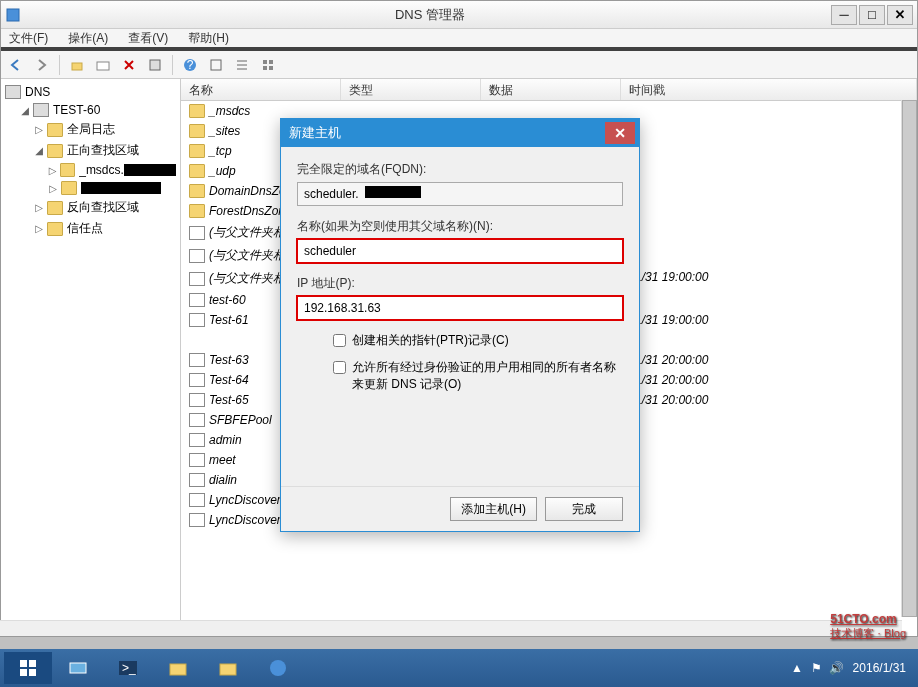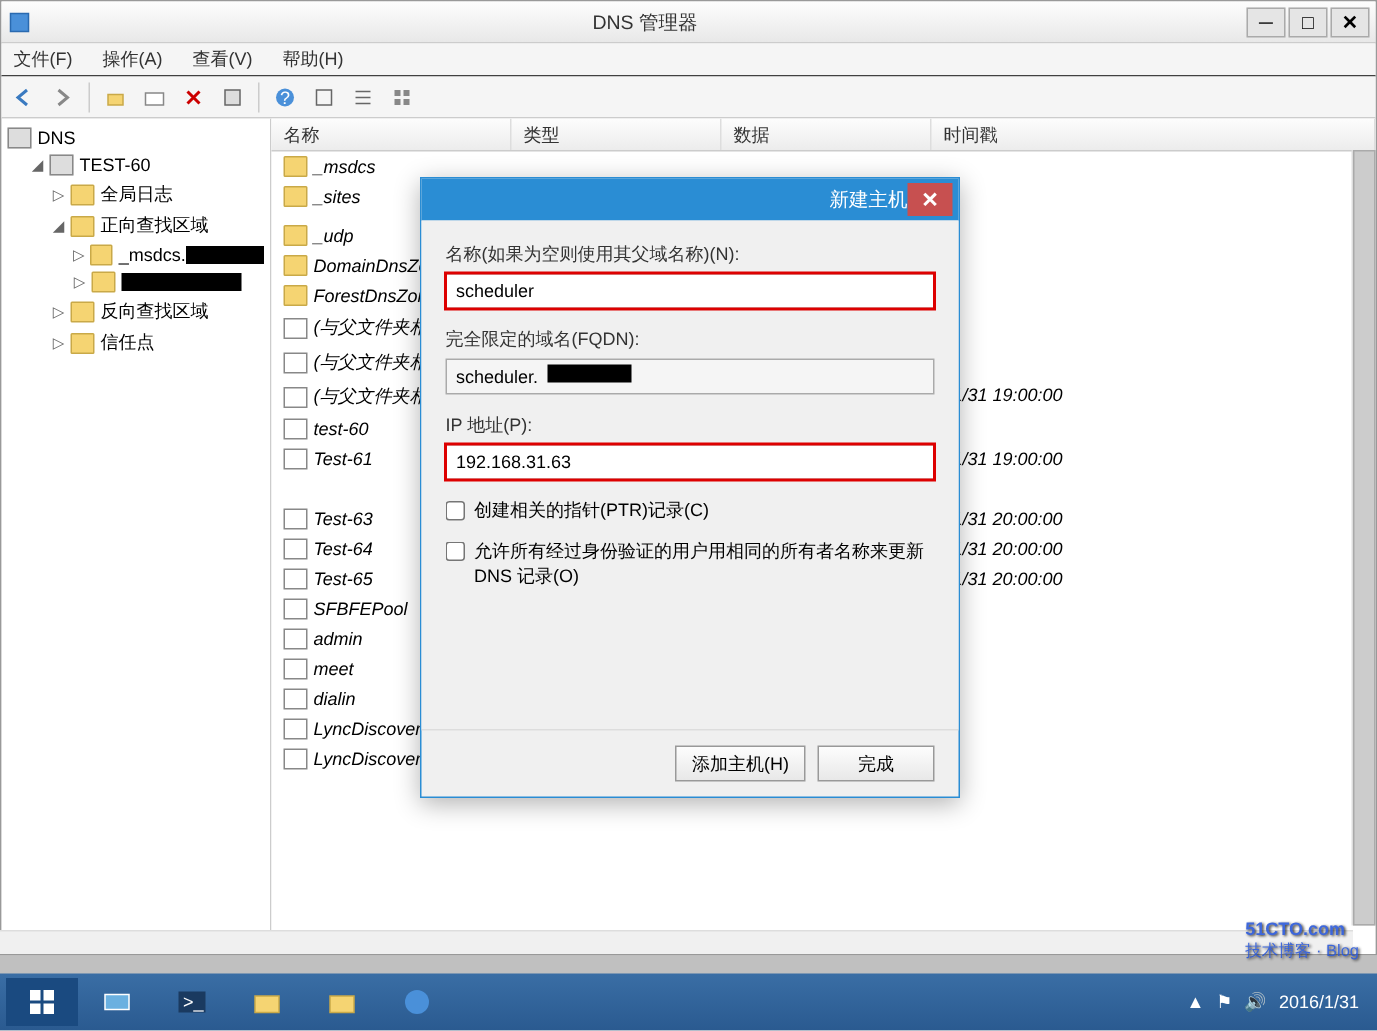--- a/index.html
+++ b/index.html
@@ -7,21 +7,21 @@
     
     .window { position: absolute; top: 0; left: 0; right: 0; bottom: 50px; background: #fff; border: 1px solid #999; display: flex; flex-direction: column; }
     
     .titlebar { height: 28px; background: linear-gradient(#fdfdfd, #e8e8e8); border-bottom: 1px solid #ccc; display: flex; align-items: center; padding: 0 4px; }
     .titlebar-icon { width: 16px; height: 16px; margin-right: 8px; }
     .titlebar-title { flex: 1; text-align: center; font-size: 13px; color: #333; }
     .window-controls { display: flex; gap: 2px; }
     .win-btn { width: 26px; height: 20px; background: #e5e5e5; border: 1px solid #aaa; display: flex; align-items: center; justify-content: center; cursor: pointer; font-family: sans-serif; font-size: 13px; }
     .win-btn.close { font-weight: bold; }
     
-    .menubar { height: 22px; background: #f5f5f5; display: flex; align-items: center; padding: 0 4px; gap: 12px; border-bottom: 1px solid #404040; }
+    .menubar { height: 22px; background: #f5f5f5; display: flex; align-items: center; padding: 0 4px; gap: 12px; border-bottom: 4px solid #404040; }
     .menu-item { color: #333; cursor: pointer; padding: 2px 4px; }
     
     .toolbar { height: 28px; background: #f5f5f5; display: flex; align-items: center; padding: 0 4px; gap: 4px; border-bottom: 1px solid #ccc; }
     .tool-btn { width: 22px; height: 22px; display: flex; align-items: center; justify-content: center; cursor: pointer; border: 1px solid transparent; }
     .tool-sep { width: 1px; height: 20px; background: #ccc; margin: 0 2px; }
     
     .content { flex: 1; display: flex; overflow: hidden; }
     
     .tree-panel { width: 180px; background: #fff; border-right: 1px solid #ccc; padding: 4px; overflow: auto; }
     .tree-node { display: flex; align-items: center; padding: 2px 0; cursor: pointer; white-space: nowrap; }
@@ -48,40 +48,40 @@
     .list-cell { padding: 1px 4px; }
     .cell-name { width: 160px; display: flex; align-items: center; }
     .cell-time { width: 140px; }
     
     .scrollbar-v { position: absolute; right: 1px; top: 100px; bottom: 70px; width: 16px; background: #f0f0f0; border-left: 1px solid #ddd; }
     .scrollbar-thumb { background: #ccc; border: 1px solid #aaa; height: 100%; }
     .scrollbar-h { position: absolute; left: 0; right: 16px; bottom: 51px; height: 16px; background: #f0f0f0; border-top: 1px solid #ddd; }
     
     .dialog { position: absolute; left: 280px; top: 118px; width: 360px; height: 414px; background: #f0f0f0; border: 1px solid #2a8dd4; box-shadow: 0 4px 16px rgba(0,0,0,0.3); display: flex; flex-direction: column; }
     .dialog-titlebar { height: 28px; background: #2a8dd4; color: #fff; display: flex; align-items: center; padding: 0 8px; }
-    .dialog-title { flex: 1; text-align: right; font-size: 13px; }
+    .dialog-title { flex: 1; text-align: left; font-size: 13px; }
     .dialog-close { width: 30px; height: 22px; background: #c75050; color: #fff; display: flex; align-items: center; justify-content: center; cursor: pointer; font-weight: bold; font-size: 14px; margin-right: -4px; }
     .dialog-body { flex: 1; padding: 14px 16px; background: #f0f0f0; }
     .form-group { margin-bottom: 12px; }
     .form-label { display: block; margin-bottom: 4px; color: #333; }
     .form-input { width: 100%; height: 24px; padding: 2px 6px; border: 1px solid #aaa; background: #fff; font-size: 12px; }
     .form-input[readonly] { background: #f5f5f5; }
     .highlight { outline: 2px solid #d00; outline-offset: -1px; }
-    .form-check { display: flex; align-items: flex-start; gap: 6px; margin-bottom: 10px; }
+    .form-check { display: flex; align-items: flex-start; gap: 6px; margin-bottom: 10px; margin-left: 36px; }
     .form-check input { margin-top: 2px; }
     .dialog-buttons { padding: 10px 16px; display: flex; justify-content: flex-end; gap: 8px; border-top: 1px solid #ddd; }
     .btn { min-width: 78px; height: 24px; background: linear-gradient(#fdfdfd, #e8e8e8); border: 1px solid #999; cursor: pointer; padding: 0 10px; }
     
     .taskbar { position: absolute; left: 0; right: 0; bottom: 0; height: 38px; background: linear-gradient(#3a6ea5, #2a5a90); display: flex; align-items: center; padding: 0 4px; }
     .task-btn { width: 48px; height: 32px; display: flex; align-items: center; justify-content: center; cursor: pointer; margin-right: 2px; border: 1px solid transparent; }
     .task-btn.start { background: #1a4a80; }
     .tray { margin-left: auto; display: flex; align-items: center; gap: 8px; color: #fff; padding-right: 8px; font-size: 11px; }
     .tray-time { text-align: right; line-height: 1.2; }
     
-    .watermark { position: absolute; right: 12px; bottom: 46px; color: #1d4ed8; text-shadow: 1px 1px 2px #000; font-size: 18px; font-weight: bold; opacity: 0.85; }
+    .watermark { position: absolute; right: 12px; bottom: 46px; color: #b91c1c; text-shadow: 1px 1px 2px #000; font-size: 18px; font-weight: bold; opacity: 0.85; text-decoration: underline; }
     .watermark .sub { font-size: 11px; font-weight: normal; }
   </style>
 </head>
 <body>
 
 <div class="window">
   <div class="titlebar">
     <span class="titlebar-icon">
       <svg width="16" height="16">
           <rect x="2" y="2" width="12" height="12" fill="#4a90d9" stroke="#2a6ab0"></rect>
@@ -225,20 +225,24 @@
           <div class="list-row">
             <div class="list-cell cell-name">
               <span class="row-icon folder-icon"></span>
               <span>_sites</span>
             </div>
             <div class="list-cell" style="width:140px"></div>
             <div class="list-cell" style="width:140px"></div>
             <div class="list-cell cell-time"></div>
           </div>
           <div class="list-row">
+            <div class="list-cell cell-name">
+              <span class="row-icon folder-icon"></span>
+              <span>_tcp</span>
+            </div>
             <div class="list-cell" style="width:140px"></div>
             <div class="list-cell" style="width:140px"></div>
             <div class="list-cell cell-time"></div>
           </div>
           <div class="list-row">
             <div class="list-cell cell-name">
               <span class="row-icon folder-icon"></span>
               <span>_udp</span>
             </div>
             <div class="list-cell" style="width:140px"></div>
@@ -403,30 +407,30 @@
     <div class="scrollbar-thumb"></div>
   </div>
 <div class="scrollbar-h"></div>
 
 <div class="dialog">
   <div class="dialog-titlebar">
     <span class="dialog-title">新建主机</span>
     <div class="dialog-close">✕</div>
   </div>
   <div class="dialog-body">
-    <div class="form-group">
-      <label class="form-label">名称(如果为空则使用其父域名称)(N):</label>
-      <input class="form-input highlight" value="scheduler" style="">
-    </div>
     <div class="form-group">
       <label class="form-label">完全限定的域名(FQDN):</label>
       <div style="position:relative">
         <input class="form-input" readonly="" value="scheduler." style="">
         <span style="position:absolute;left:68px;top:4px" class="redacted"></span>
       </div>
+    </div>
+    <div class="form-group">
+      <label class="form-label">名称(如果为空则使用其父域名称)(N):</label>
+      <input class="form-input highlight" value="scheduler" style="">
     </div>
     <div class="form-group">
       <label class="form-label">IP 地址(P):</label>
       <input class="form-input highlight" value="192.168.31.63" style="">
     </div>
     <div class="form-check">
       <input type="checkbox" style="">
       <label>创建相关的指针(PTR)记录(C)</label>
     </div>
     <div class="form-check">

